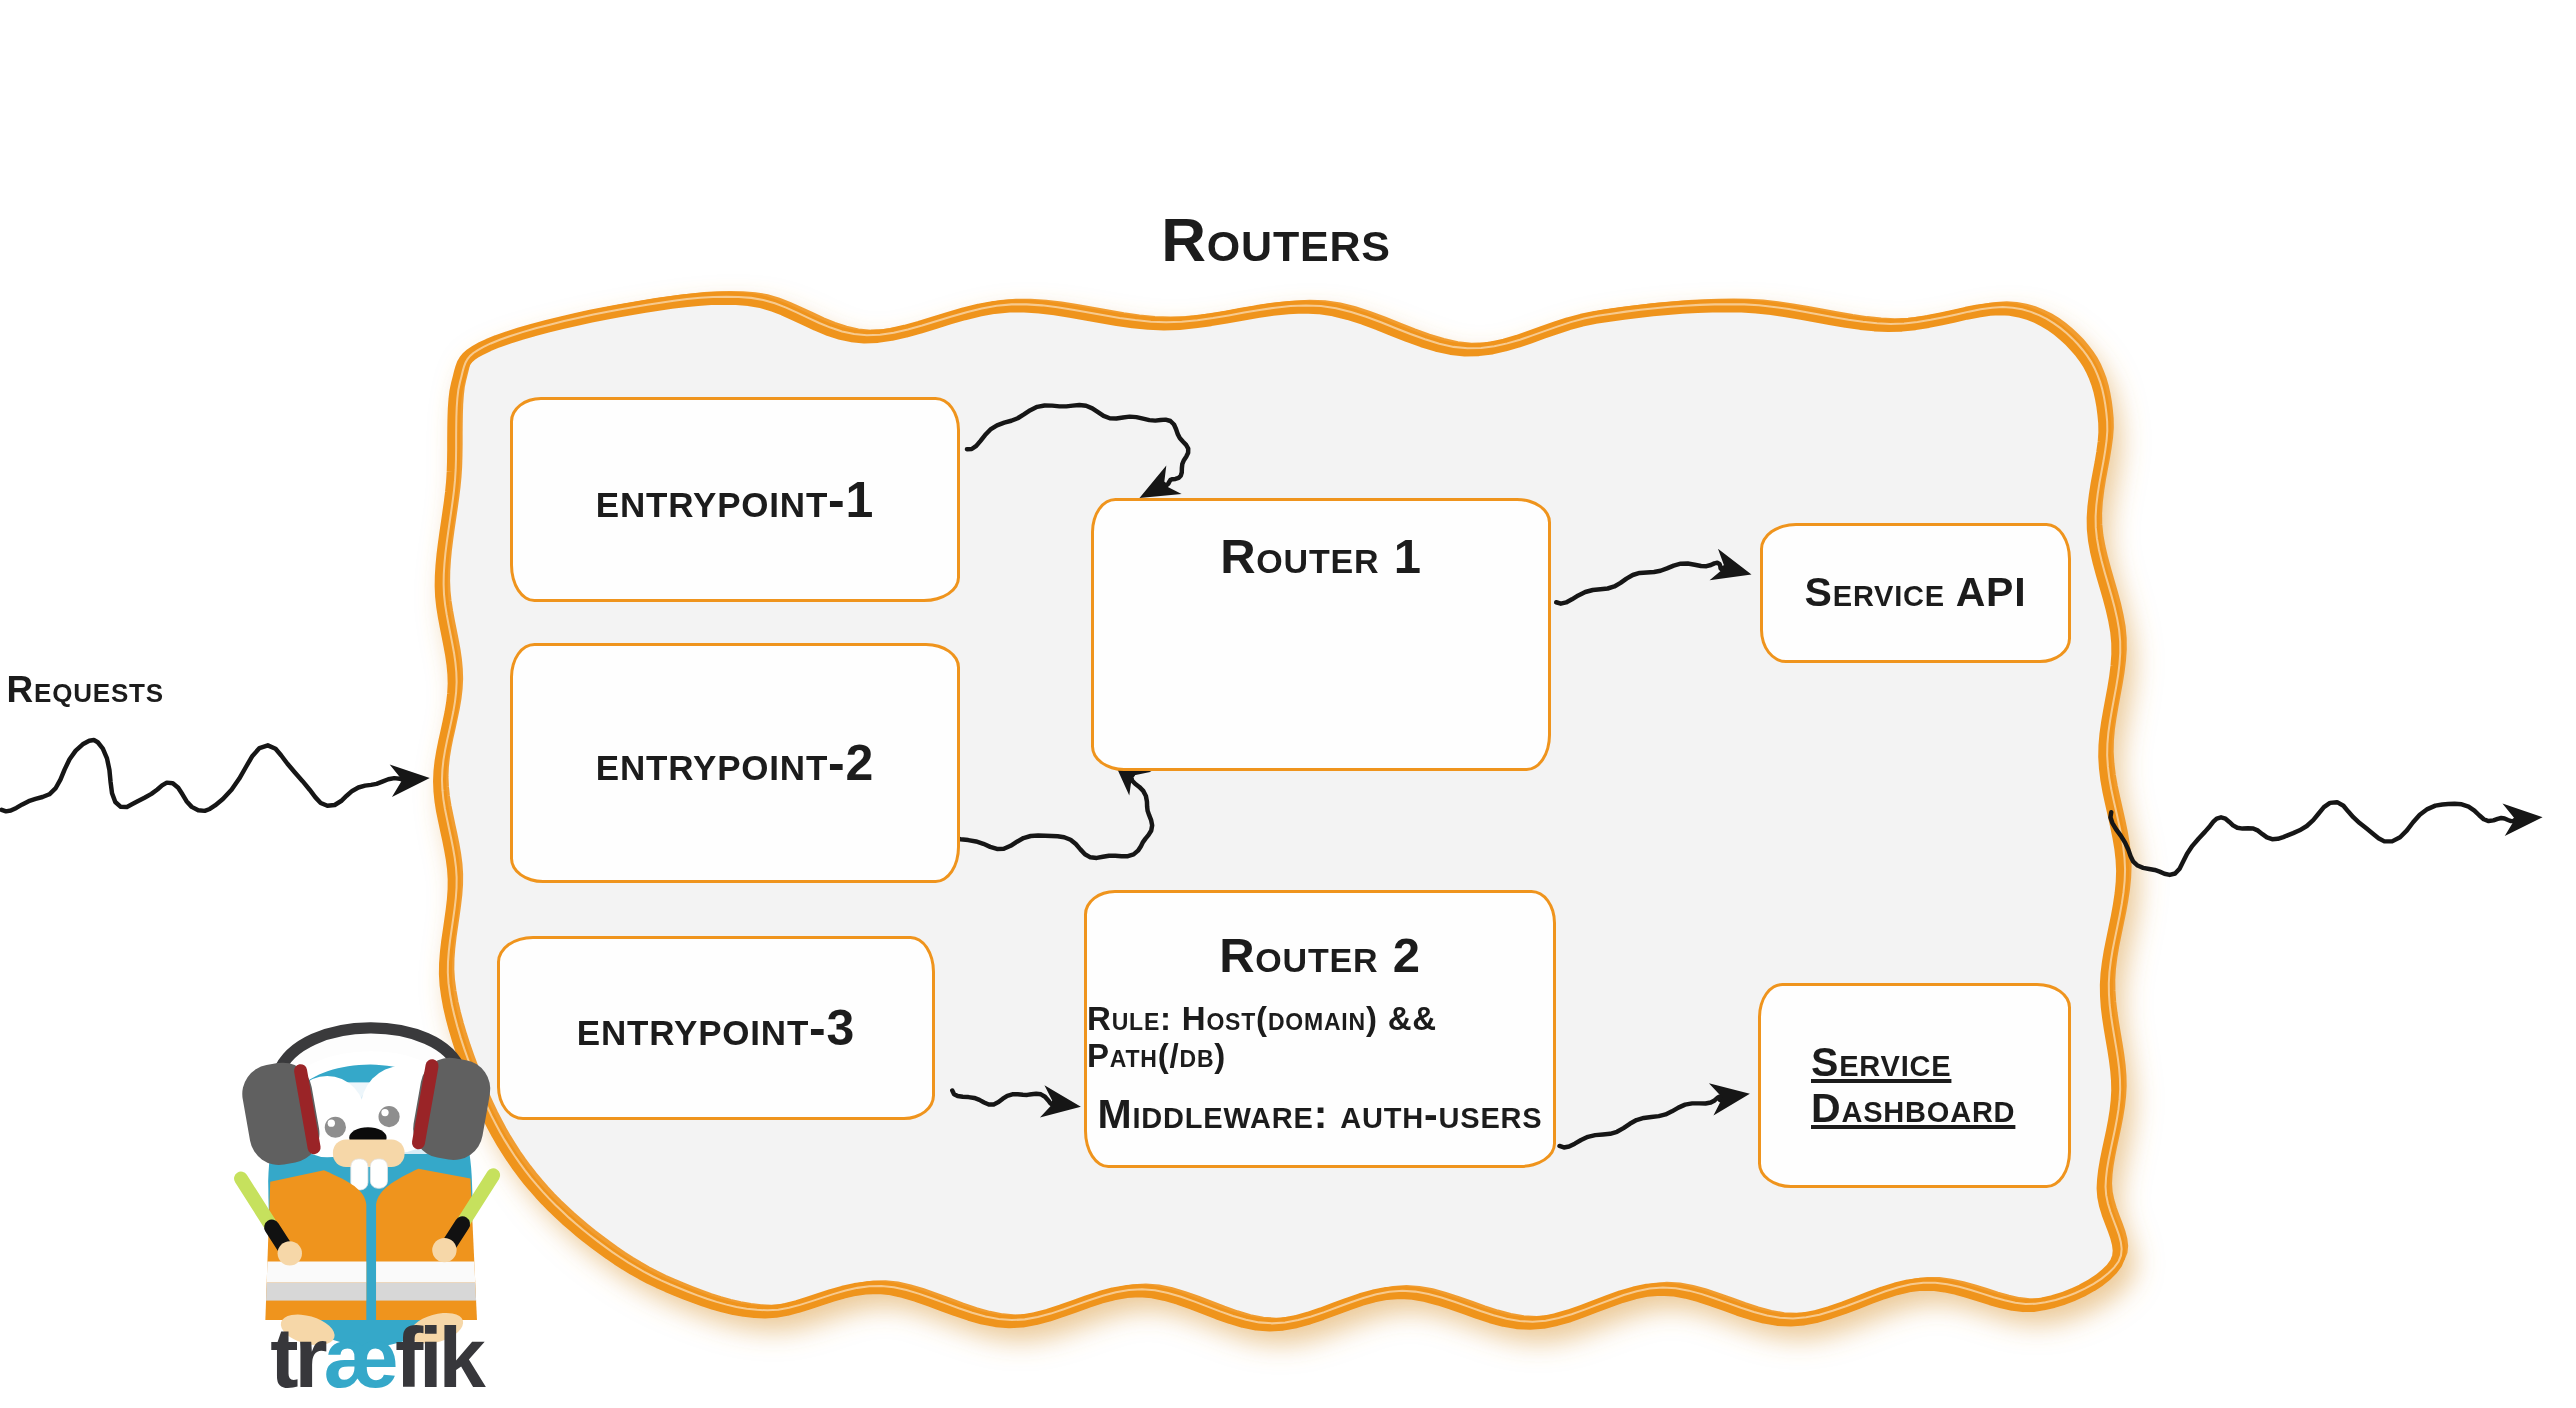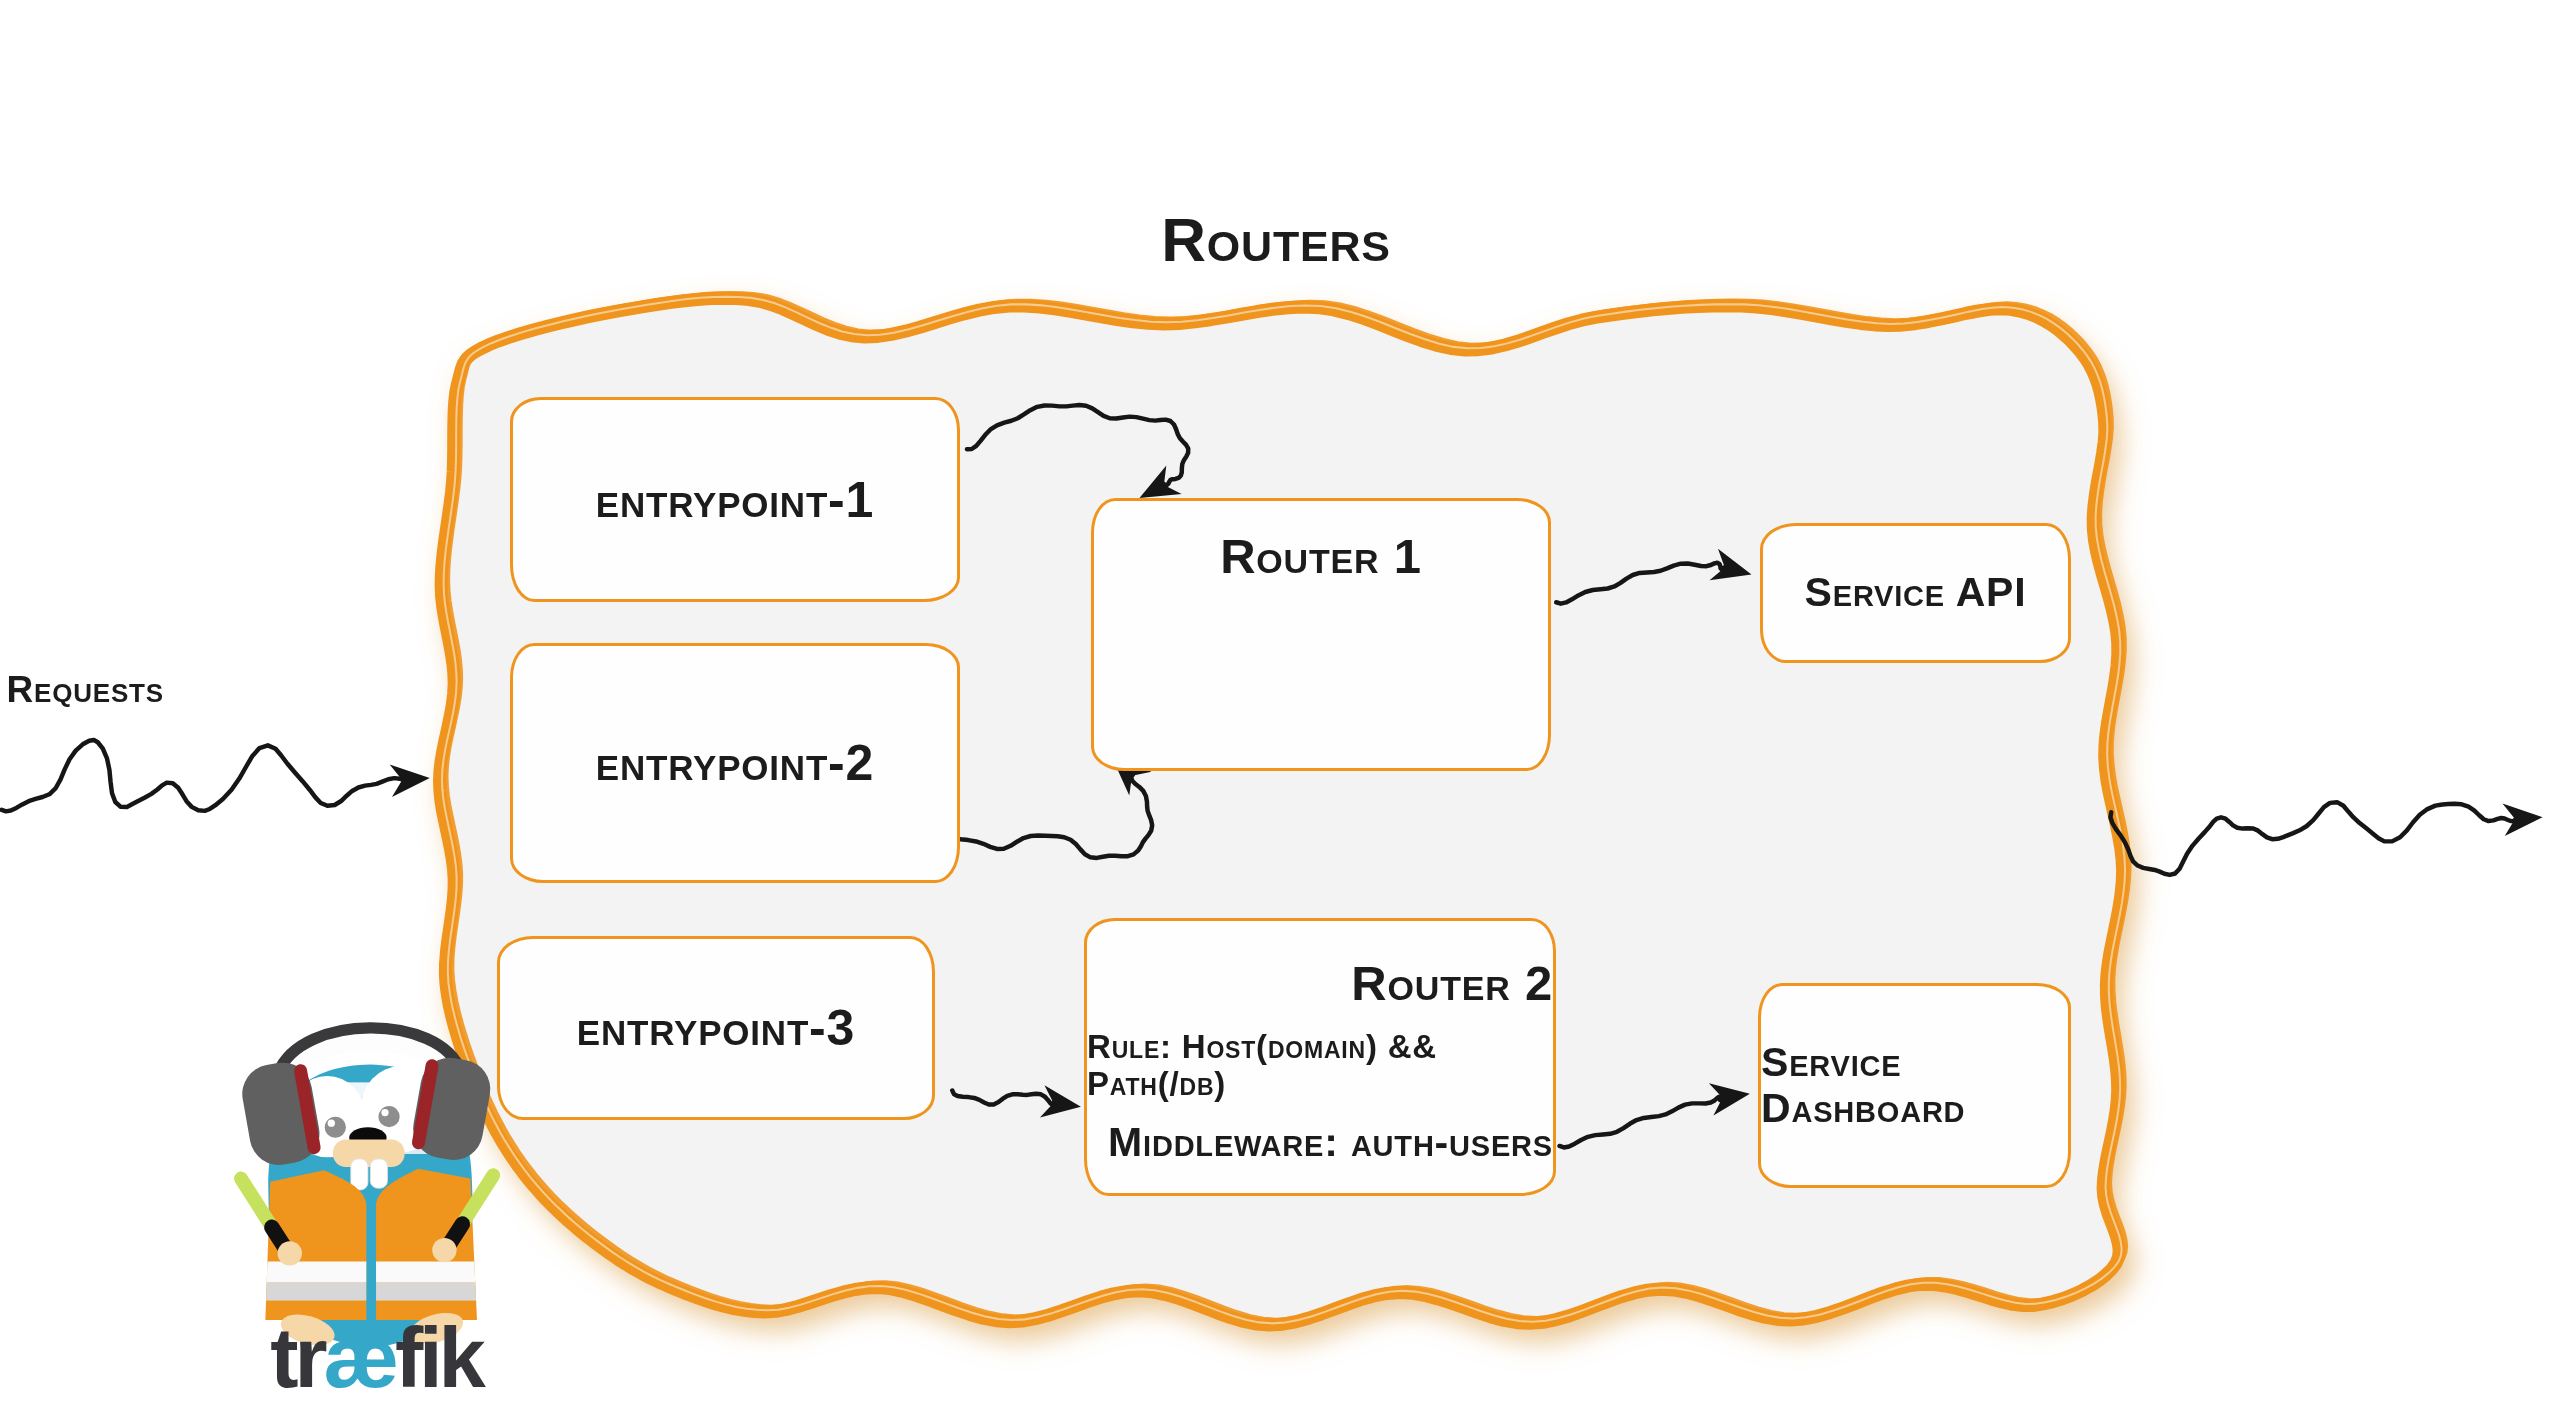--- a/index.html
+++ b/index.html
@@ -21,21 +21,21 @@
   .r2{border-radius:24.4px 34px 24.4px 33px / 34px 24.4px 36px 24.4px;}
   .r3{border-radius:36px 24.4px 31px 26px / 26px 36px 24.4px 33px;align-items:center;}
   .ep-label{font-size:50px;}
   .router-name{font-size:49px;}
   .router-rule-big{font-size:39px;}
   .router-rule-small{font-size:33px;}
   .router-mw{font-size:41px;}
   .service-label{font-size:41px;}
   #router-1-box{justify-content:flex-start;padding-top:28px;gap:33px;}
   #router-2-box{gap:18px;padding-top:8.1px;}
-  #service-dashboard-box{align-items:flex-start;gap:28px;}
+  #service-dashboard-box{align-items:flex-start;padding-left:50px;gap:28px;text-decoration:underline;}
   .side-label{position:absolute;z-index:3;white-space:nowrap;}
   #requests-label{left:6.5px;top:669px;font-size:37px;}
   #calls-label{left:2139px;top:746px;font-size:34px;}
   #traefik-wordmark{position:absolute;left:201px;top:1309px;width:350px;text-align:center;z-index:4;
     font-size:85px;font-weight:bold;letter-spacing:-4.1px;color:var(--logo-dark);}
   #traefik-wordmark .lig{color:var(--teal);}
 </style>
 </head>
 <body>
 
@@ -138,21 +138,21 @@
   <div class="box r2" style="left:510px;top:643px;width:450px;height:240px;text-align:right;">
     <span class="hand ep-label">entrypoint-2</span>
   </div>
   <div class="box r3" style="left:497px;top:936px;width:438px;height:184px;">
     <span class="hand ep-label">entrypoint-3</span>
   </div>
 
   <div class="box r2" id="router-1-box" style="left:1091px;top:498px;width:460px;height:273px;">
     <span class="hand router-name">Router 1</span>
   </div>
-  <div class="box r1" id="router-2-box" style="left:1084px;top:918px;width:472px;height:278px;align-items:flex-end;">
+  <div class="box r1" id="router-2-box" style="left:1084px;top:890px;width:472px;height:278px;">
     <span class="hand router-name">Router 2</span>
     <span class="hand router-rule-small">Rule: Host(domain) &amp;&amp; Path(/db)</span>
     <span class="hand router-mw">Middleware: auth-users</span>
   </div>
 
   <div class="box r3" style="left:1760px;top:523px;width:311px;height:140px;">
     <span class="hand service-label">Service API</span>
   </div>
   <div class="box r2" id="service-dashboard-box" style="left:1758px;top:983px;width:313px;height:205px;">
     <span class="hand service-label" style="width:203px;">Service Dashboard</span>

